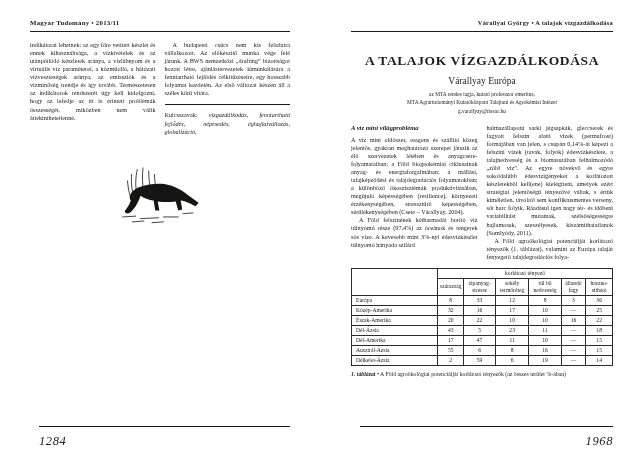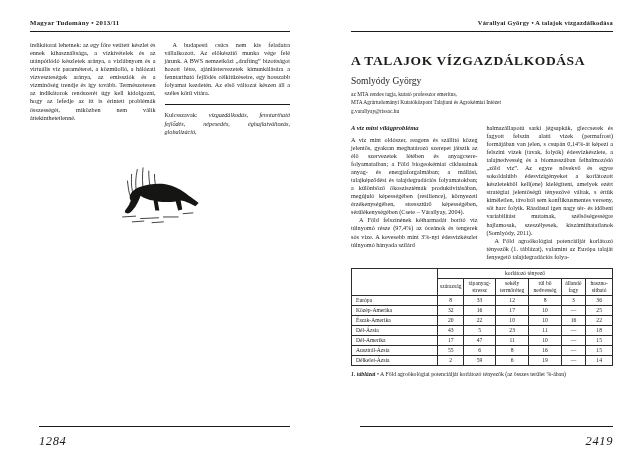--- a/index.html
+++ b/index.html
@@ -33,21 +33,21 @@
 
   .illustration { position: absolute; left: 86px; top: 152px; width: 90px; height: 62px; }
 
   .page-footer {
     position: absolute; top: 412px; left: 9px; right: 0;
     border-top: 1.2px solid #1b1b1b; padding-top: 4px;
   }
   .folio { font-style: italic; font-size: 12.5px; letter-spacing: 0.6px; }
   .page-right .page-footer { text-align: right; }
 
-  .title-block { margin-top: 21px; text-align: left; }
+  .title-block { margin-top: 21px; text-align: center; }
   .article-title { margin: 0; font-size: 13.5px; font-weight: bold; letter-spacing: 0.6px; }
   .author-name { margin-top: 7px; font-size: 9.5px; }
   .affil { margin-top: 4px; font-size: 5.4px; line-height: 1.55; }
   .email { font-size: 5.4px; margin-top: 1px; }
 
   .page-right .cols { margin-top: 10px; }
   .section-heading { margin: 0 0 5px 0; font-size: 6.6px; font-style: italic; font-weight: bold; }
 
   .ftable {
     width: 100%; border-collapse: collapse; margin-top: 7px;
@@ -112,21 +112,21 @@
     </footer>
   </section>
 
   <section class="page page-right">
     <header class="running-head">
       <span>Várallyai György • A talajok vízgazdálkodása</span>
     </header>
 
     <div class="title-block">
       <h1 class="article-title">A TALAJOK VÍZGAZDÁLKODÁSA</h1>
-      <div class="author-name">Somlyódy György</div>
+      <div class="author-name">Várallyay Európa</div>
       <div class="affil">
         <div>az MTA rendes tagja, kutató professzor emeritus,</div>
         <div>MTA Agrártudományi Kutatóközpont Talajtani és Agrokémiai Intézet</div>
       </div>
       <div class="email">g.varallyay@rissac.hu</div>
     </div>
 
     <div class="cols">
       <div class="col">
         <h2 class="section-heading">A víz mint világprobléma</h2>
@@ -226,17 +226,17 @@
           <td>19</td>
           <td>—</td>
           <td>14</td>
         </tr>
       </tbody>
     </table>
 
     <p class="caption"><span class="cap-label">1. táblázat </span><span>• A Föld agroökológiai potenciálját korlátozó tényezők (az összes terület %-ában)</span></p>
 
     <footer class="page-footer">
-      <span class="folio">2419</span>
+      <span class="folio">1968</span>
     </footer>
   </section>
 
 </div>
 
 </body></html>

